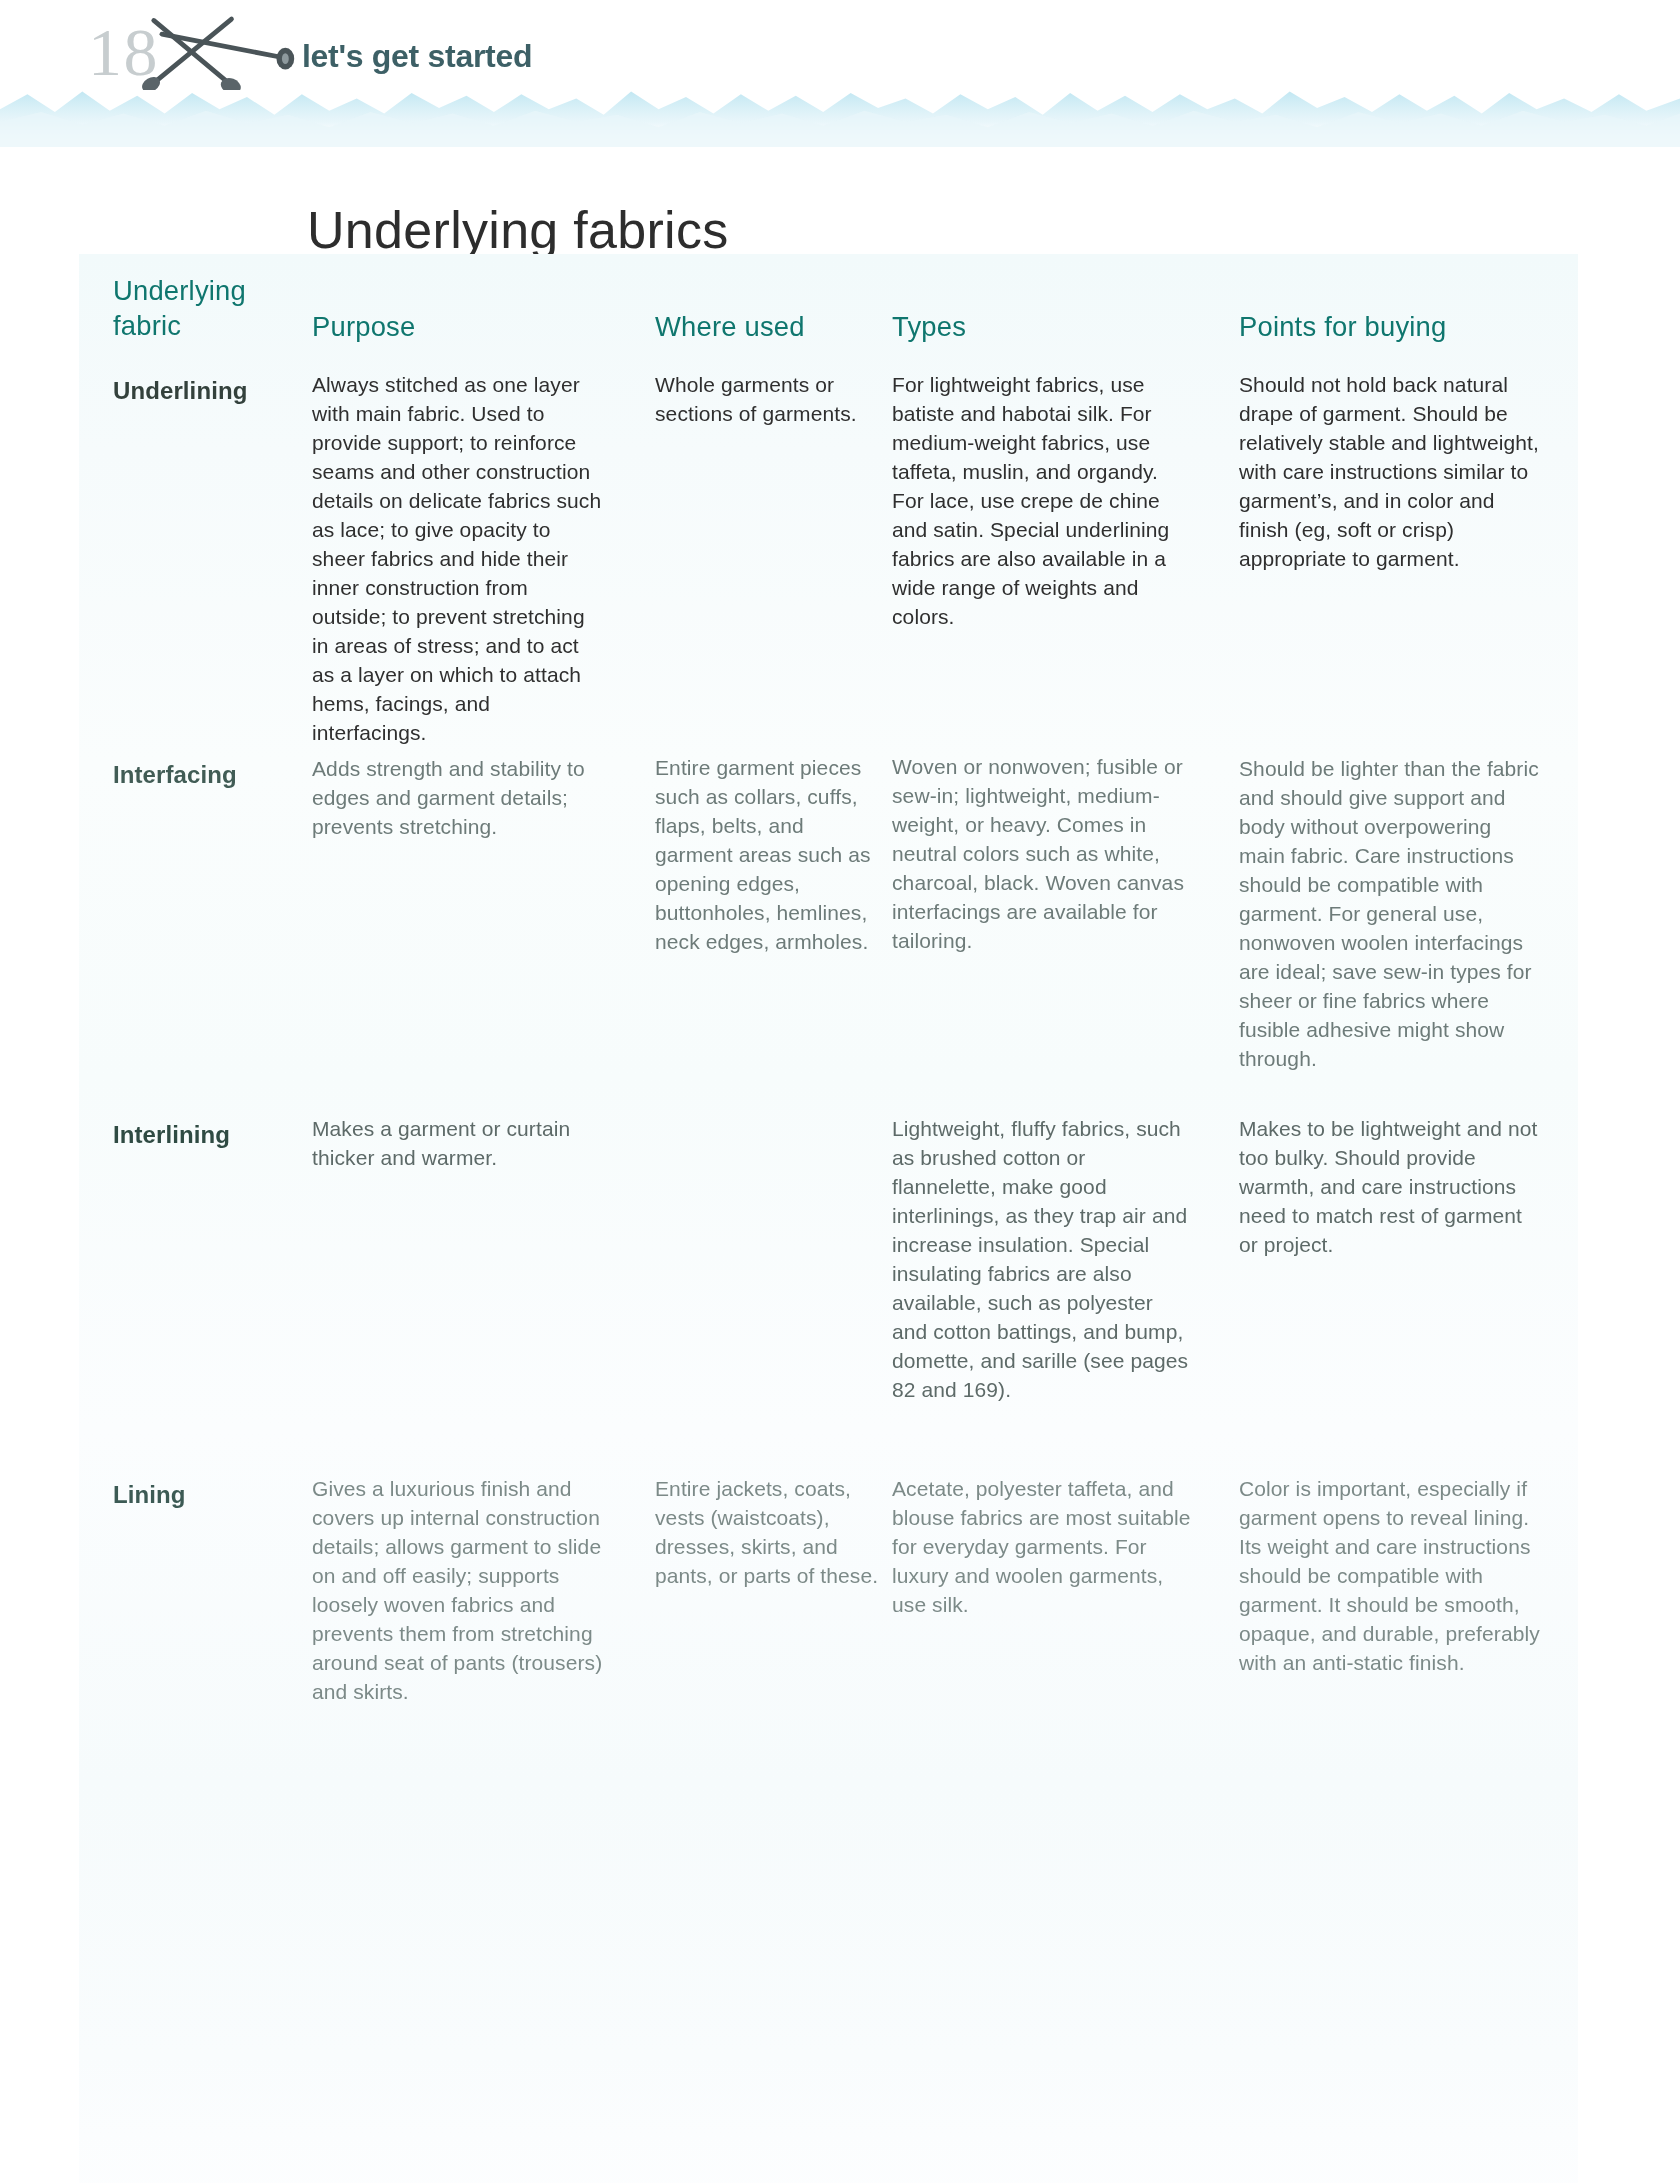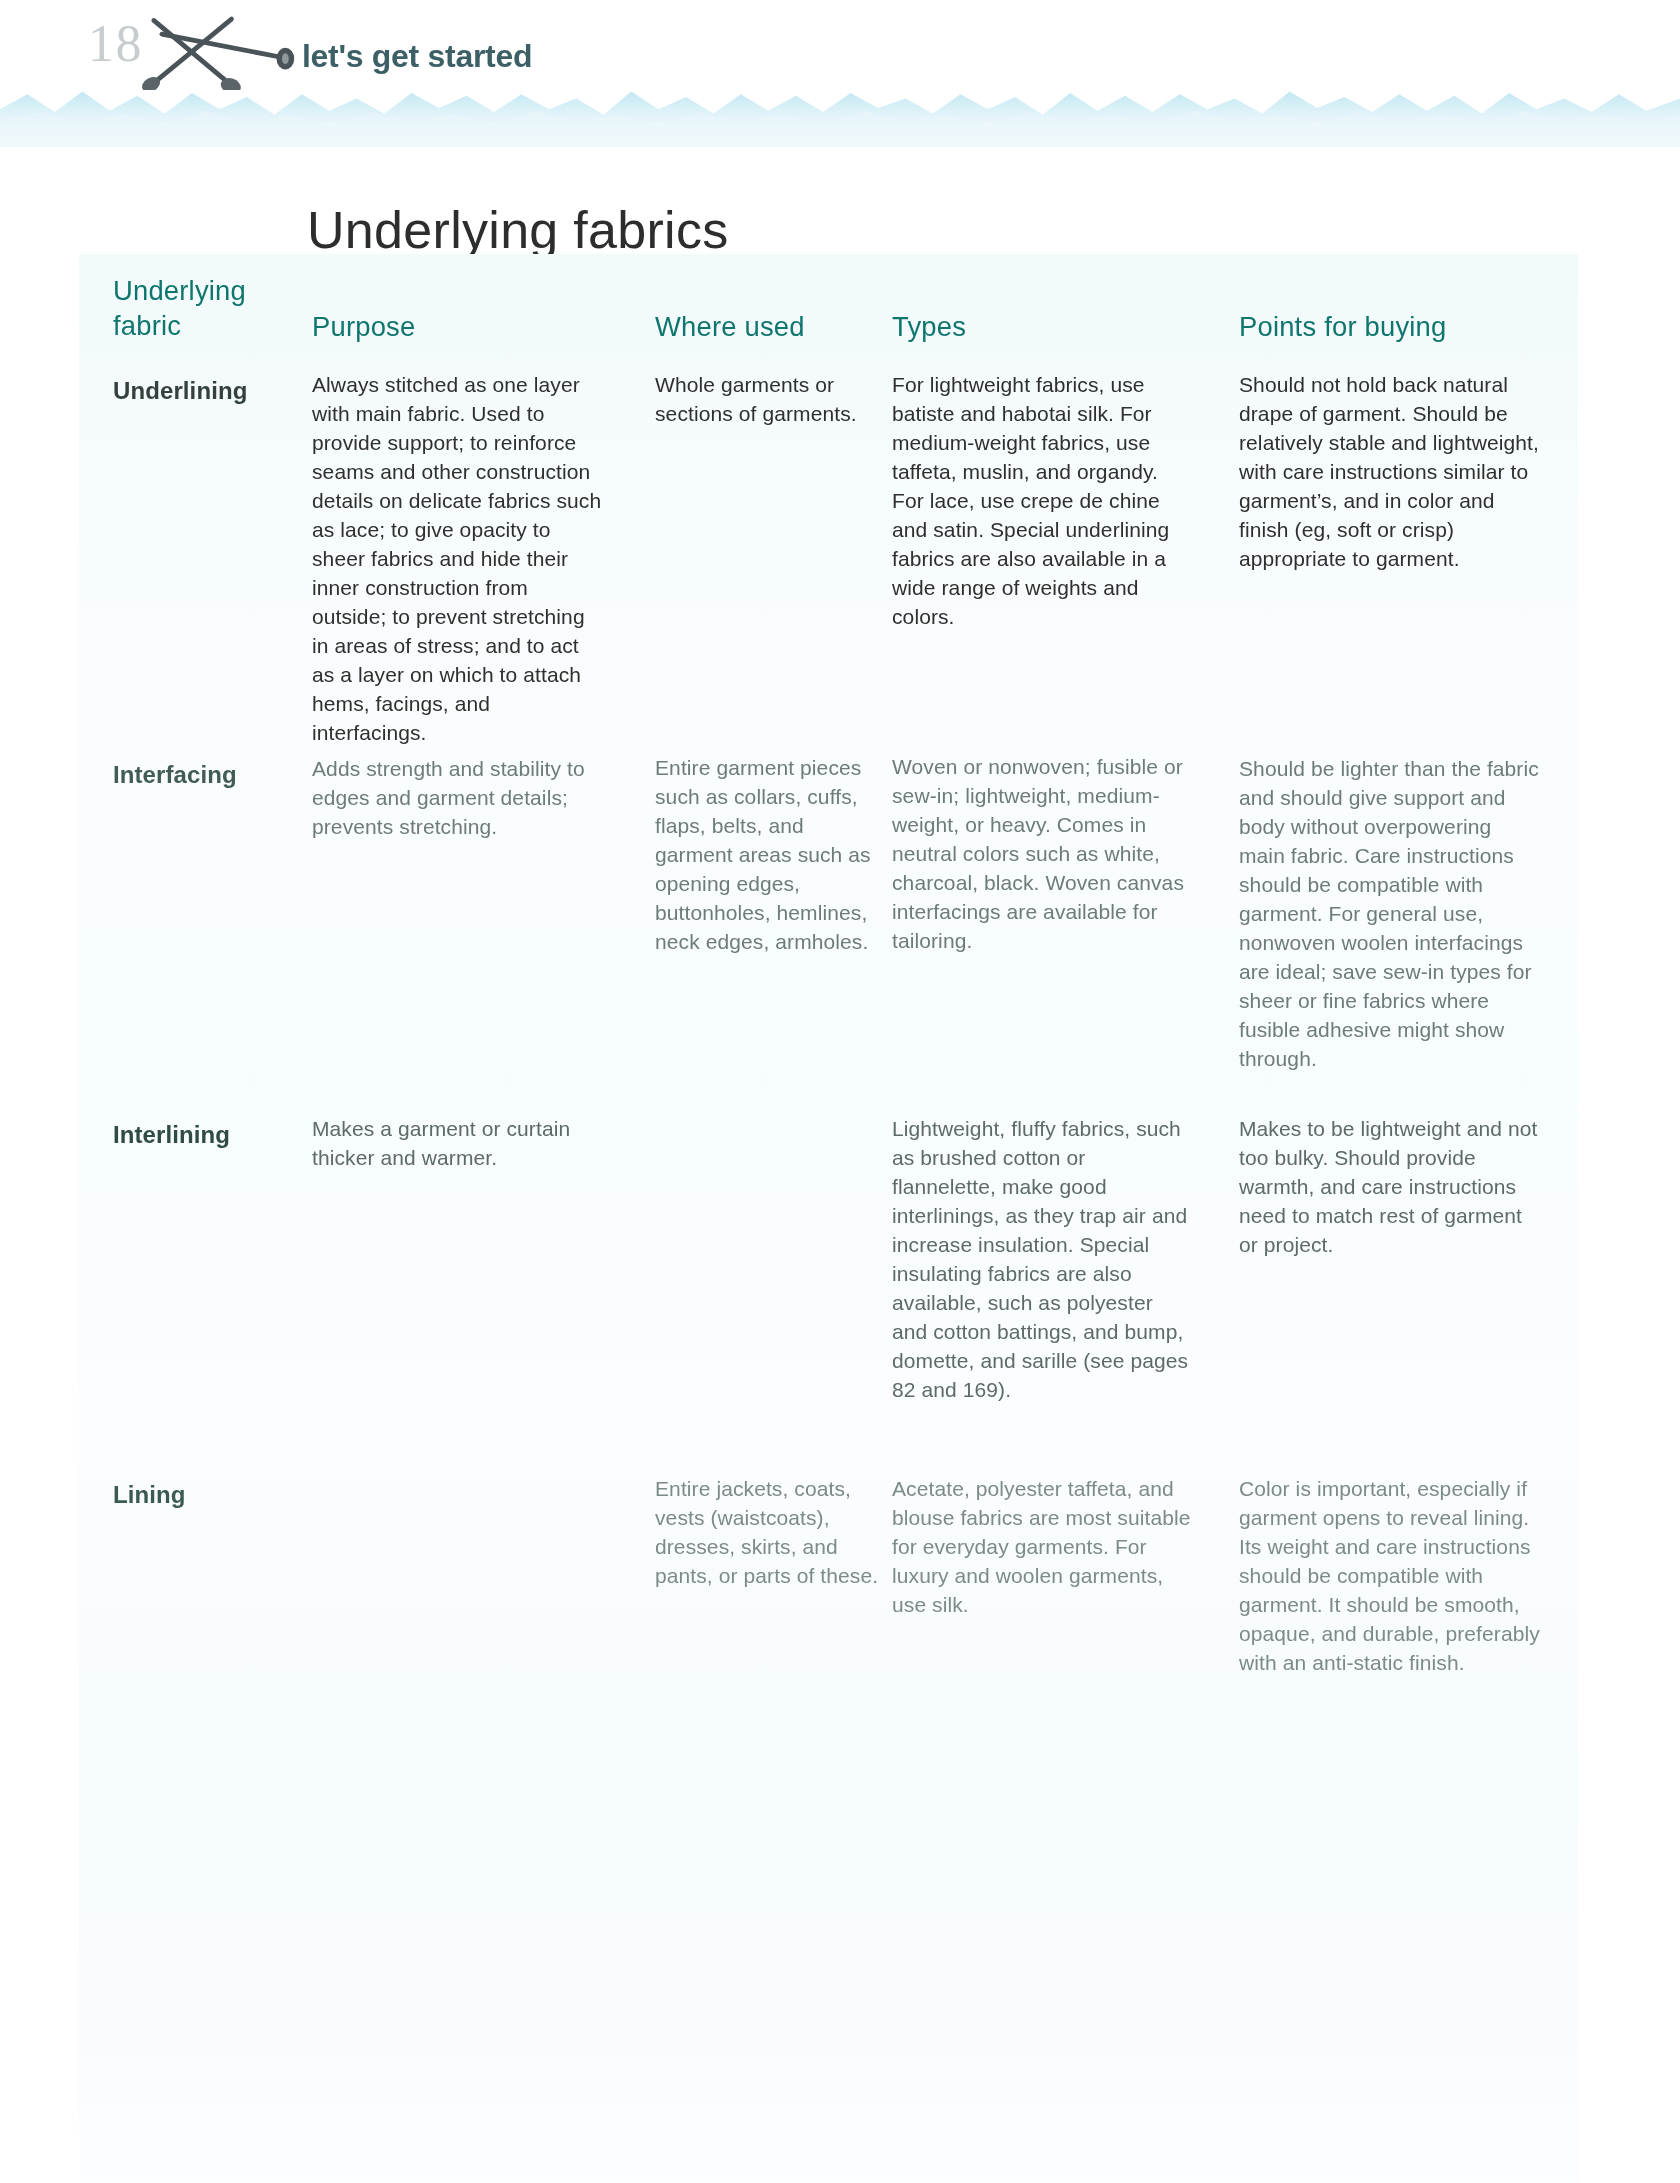--- a/index.html
+++ b/index.html
@@ -19,21 +19,21 @@
   .page-header {
     position: absolute;
     left: 0; top: 0;
     width: 1680px;
     height: 148px;
   }
   .page-number {
     position: absolute;
     left: 88px; top: 18px;
     font-family: "Liberation Serif", serif;
-    font-size: 52px;
+    font-size: 68px;
     color: #c7cdcf;
     letter-spacing: 1.4px;
     line-height: 1;
   }
   .needles-icon {
     position: absolute;
     left: 141px; top: 15px;
     width: 168px; height: 75px;
   }
   .header-title {
@@ -235,20 +235,21 @@
 
     <div class="row row-mid" style="height:360px;">
       <div class="cell name col-name" style="top:9.6px;">Interlining</div>
       <div class="cell col-purp" style="top:6.9px;">Makes a garment or curtain thicker and warmer.</div>
       <div class="cell col-types" style="top:6.9px;">Lightweight, fluffy fabrics, such as brushed cotton or flannelette, make good interlinings, as they trap air and increase insulation. Special insulating fabrics are also available, such as polyester and cotton battings, and bump, domette, and sarille (see pages 82 and 169).</div>
       <div class="cell col-points" style="top:6.9px;">Makes to be lightweight and not too bulky. Should provide warmth, and care instructions need to match rest of garment or project.</div>
     </div>
 
     <div class="row row-faint" style="height:295px;">
       <div class="cell name col-name" style="top:9.6px;">Lining</div>
+      <div class="cell col-purp" style="top:6.9px;">Gives a luxurious finish and covers up internal construction details; allows garment to slide on and off easily; supports loosely woven fabrics and prevents them from stretching around seat of pants (trousers) and skirts.</div>
       <div class="cell col-where" style="top:6.9px;">Entire jackets, coats, vests (waistcoats), dresses, skirts, and pants, or parts of these.</div>
       <div class="cell col-types" style="top:6.9px;">Acetate, polyester taffeta, and blouse fabrics are most suitable for everyday garments. For luxury and woolen garments, use silk.</div>
       <div class="cell col-points" style="top:6.9px;">Color is important, especially if garment opens to reveal lining. Its weight and care instructions should be compatible with garment. It should be smooth, opaque, and durable, preferably with an anti-static finish.</div>
     </div>
 
   </div>
 </div>
 
 
 </body></html>

